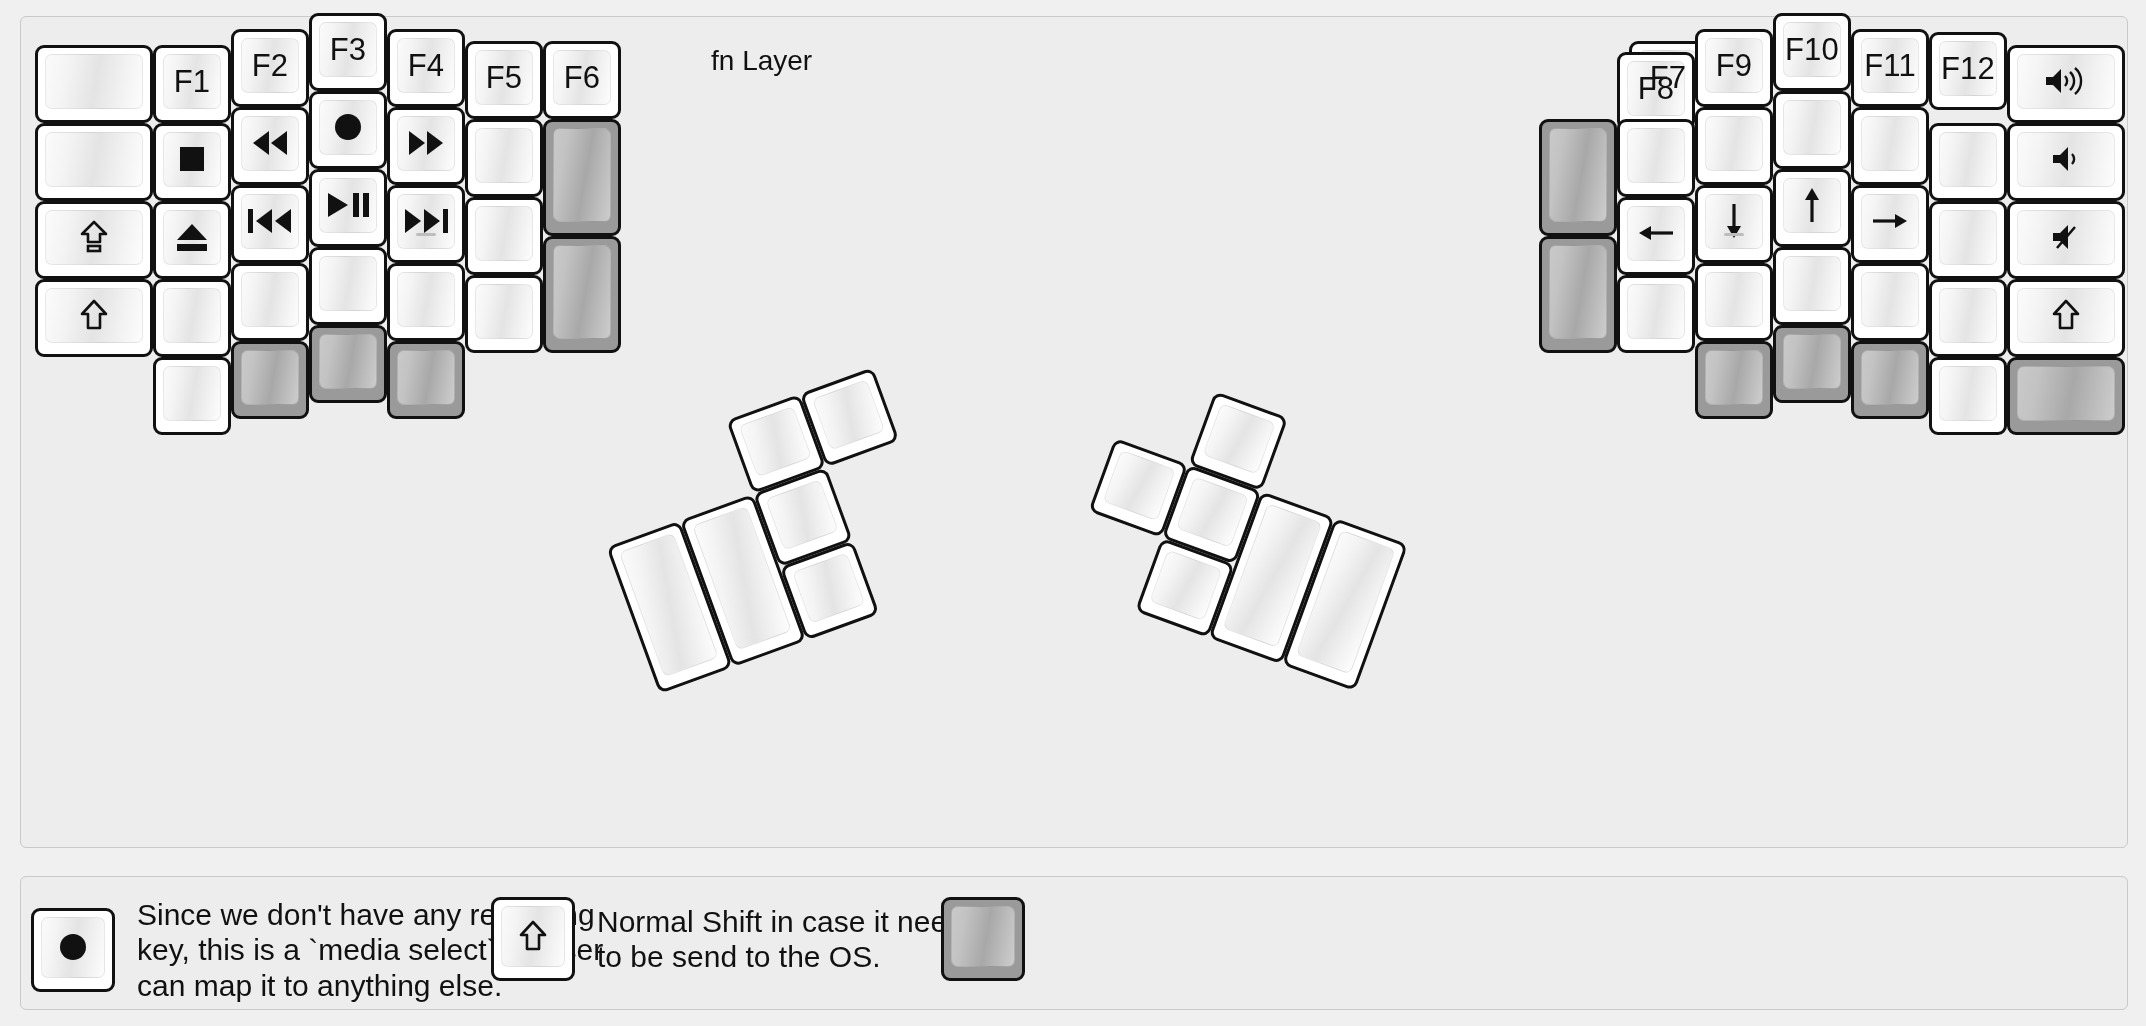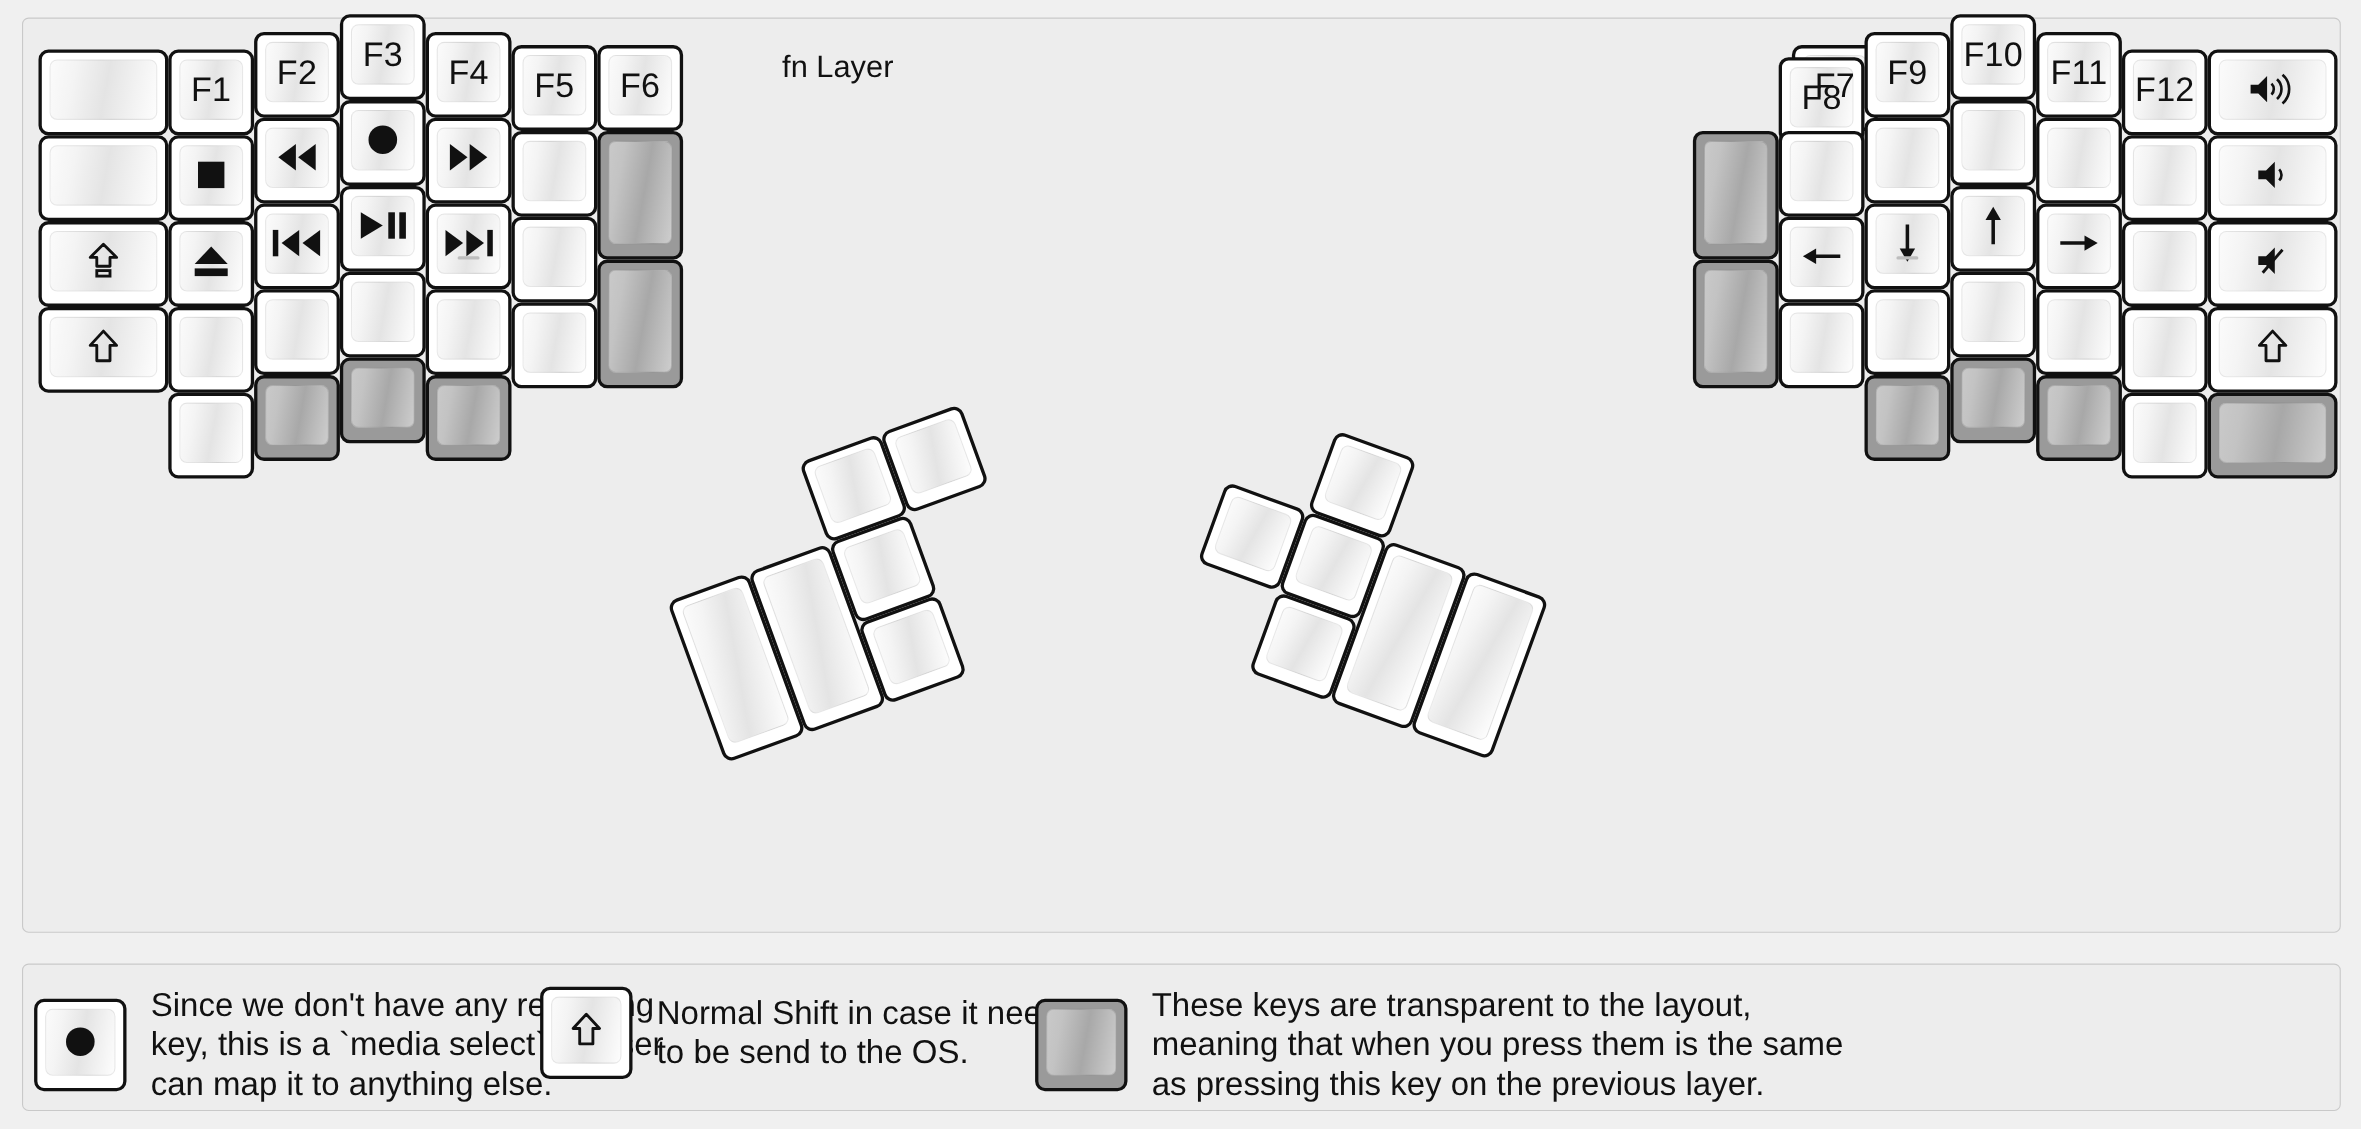--- a/index.html
+++ b/index.html
@@ -295,21 +295,21 @@
               <polygon points="36,13 24,6 24,20" fill="#111"></polygon>
             </svg>
           </span>
         </div>
         <div class="key" style="left: 1830px; top: 246px; width: 78px; height: 78px;">
           <div class="top"></div>
         </div>
         <div class="key trans" style="left: 1830px; top: 324px; width: 78px; height: 78px;">
           <div class="top"></div>
         </div>
-        <div class="key" style="left: 1908px; top: 28px; width: 78px; height: 78px;">
+        <div class="key" style="left: 1908px; top: 15px; width: 78px; height: 78px;">
           <div class="top"></div>
           <span class="lbl">F12</span>
         </div>
         <div class="key" style="left: 1908px; top: 106px; width: 78px; height: 78px;">
           <div class="top"></div>
         </div>
         <div class="key" style="left: 1908px; top: 184px; width: 78px; height: 78px;">
           <div class="top"></div>
         </div>
         <div class="key" style="left: 1908px; top: 262px; width: 78px; height: 78px;">
@@ -430,19 +430,16 @@
         </div>
         <div class="legend-text">Normal Shift in case it needs
 to be send to the OS.</div>
       </div>
       <div class="legend-item" style="left: 920px; top: 20px;">
         <div class="legend-key">
           <div class="key trans" style="left: 0px; top: 0px; width: 84px; height: 84px;">
             <div class="top"></div>
           </div>
         </div>
-        <div class="legend-text">These keys are transparent to the layout,
-meaning that when you press them is the same
-as pressing this key on the previous layer.</div>
       </div>
     </div>
 
 </div>
 
 </body></html>

